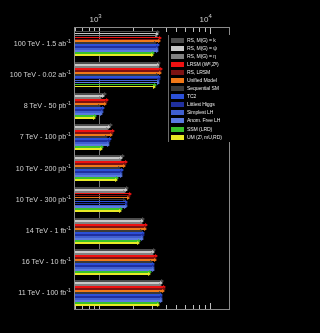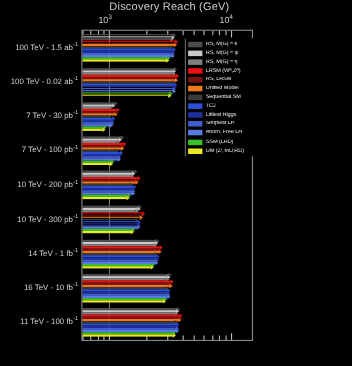--- a/index.html
+++ b/index.html
@@ -45,21 +45,20 @@
   .lrow{display:flex;align-items:center;height:8.1px;margin:0;padding-left:2px;}
   .sw{width:13px;height:5px;flex:0 0 13px;margin-right:3px;}
   .ltxt{font-size:5.1px;color:#e8e8e8;white-space:nowrap;overflow:hidden;
         line-height:1;letter-spacing:-0.1px;}
 </style>
 </head>
 <body>
 
 <div id="root">
 
-  <div class="title">Discovery Reach (GeV)</div>
 
   <div class="toplab" id="tl-left" style="left: 89.4393px;">
     <span>10</span><sup>3</sup>
   </div>
   <div class="toplab" id="tl-right" style="left: 199.601px;">
     <span>10</span><sup>4</sup>
   </div>
 
   <div id="plot">
     <div id="plotinner">
@@ -460,21 +459,21 @@
           <div class="bar" style="top: 26.3436px; height: 1.85px; width: 81.849px; background: rgb(232, 234, 37);">
             <span class="cap" style="border-left: 3px solid rgb(232, 234, 37);"></span>
           </div>
         </div>
       </div>
   </div>
 
   <div id="ylabels">
       <div class="ylab" style="top: 38.6111px;"><span>100 TeV - 1.5 ab</span><sup>-1</sup></div>
       <div class="ylab" style="top: 69.8333px;"><span>100 TeV - 0.02 ab</span><sup>-1</sup></div>
-      <div class="ylab" style="top: 101.056px;"><span>7 TeV - 30 pb</span><sup>-1</sup></div>
+      <div class="ylab" style="top: 101.056px;"><span>8 TeV - 50 pb</span><sup>-1</sup></div>
       <div class="ylab" style="top: 132.278px;"><span>7 TeV - 100 pb</span><sup>-1</sup></div>
       <div class="ylab" style="top: 163.5px;"><span>10 TeV - 200 pb</span><sup>-1</sup></div>
       <div class="ylab" style="top: 194.722px;"><span>10 TeV - 300 pb</span><sup>-1</sup></div>
       <div class="ylab" style="top: 225.944px;"><span>14 TeV - 1 fb</span><sup>-1</sup></div>
       <div class="ylab" style="top: 257.167px;"><span>16 TeV - 10 fb</span><sup>-1</sup></div>
       <div class="ylab" style="top: 288.389px;"><span>11 TeV - 100 fb</span><sup>-1</sup></div>
     </div>
 
   <div id="legend">
       <div class="lrow">

